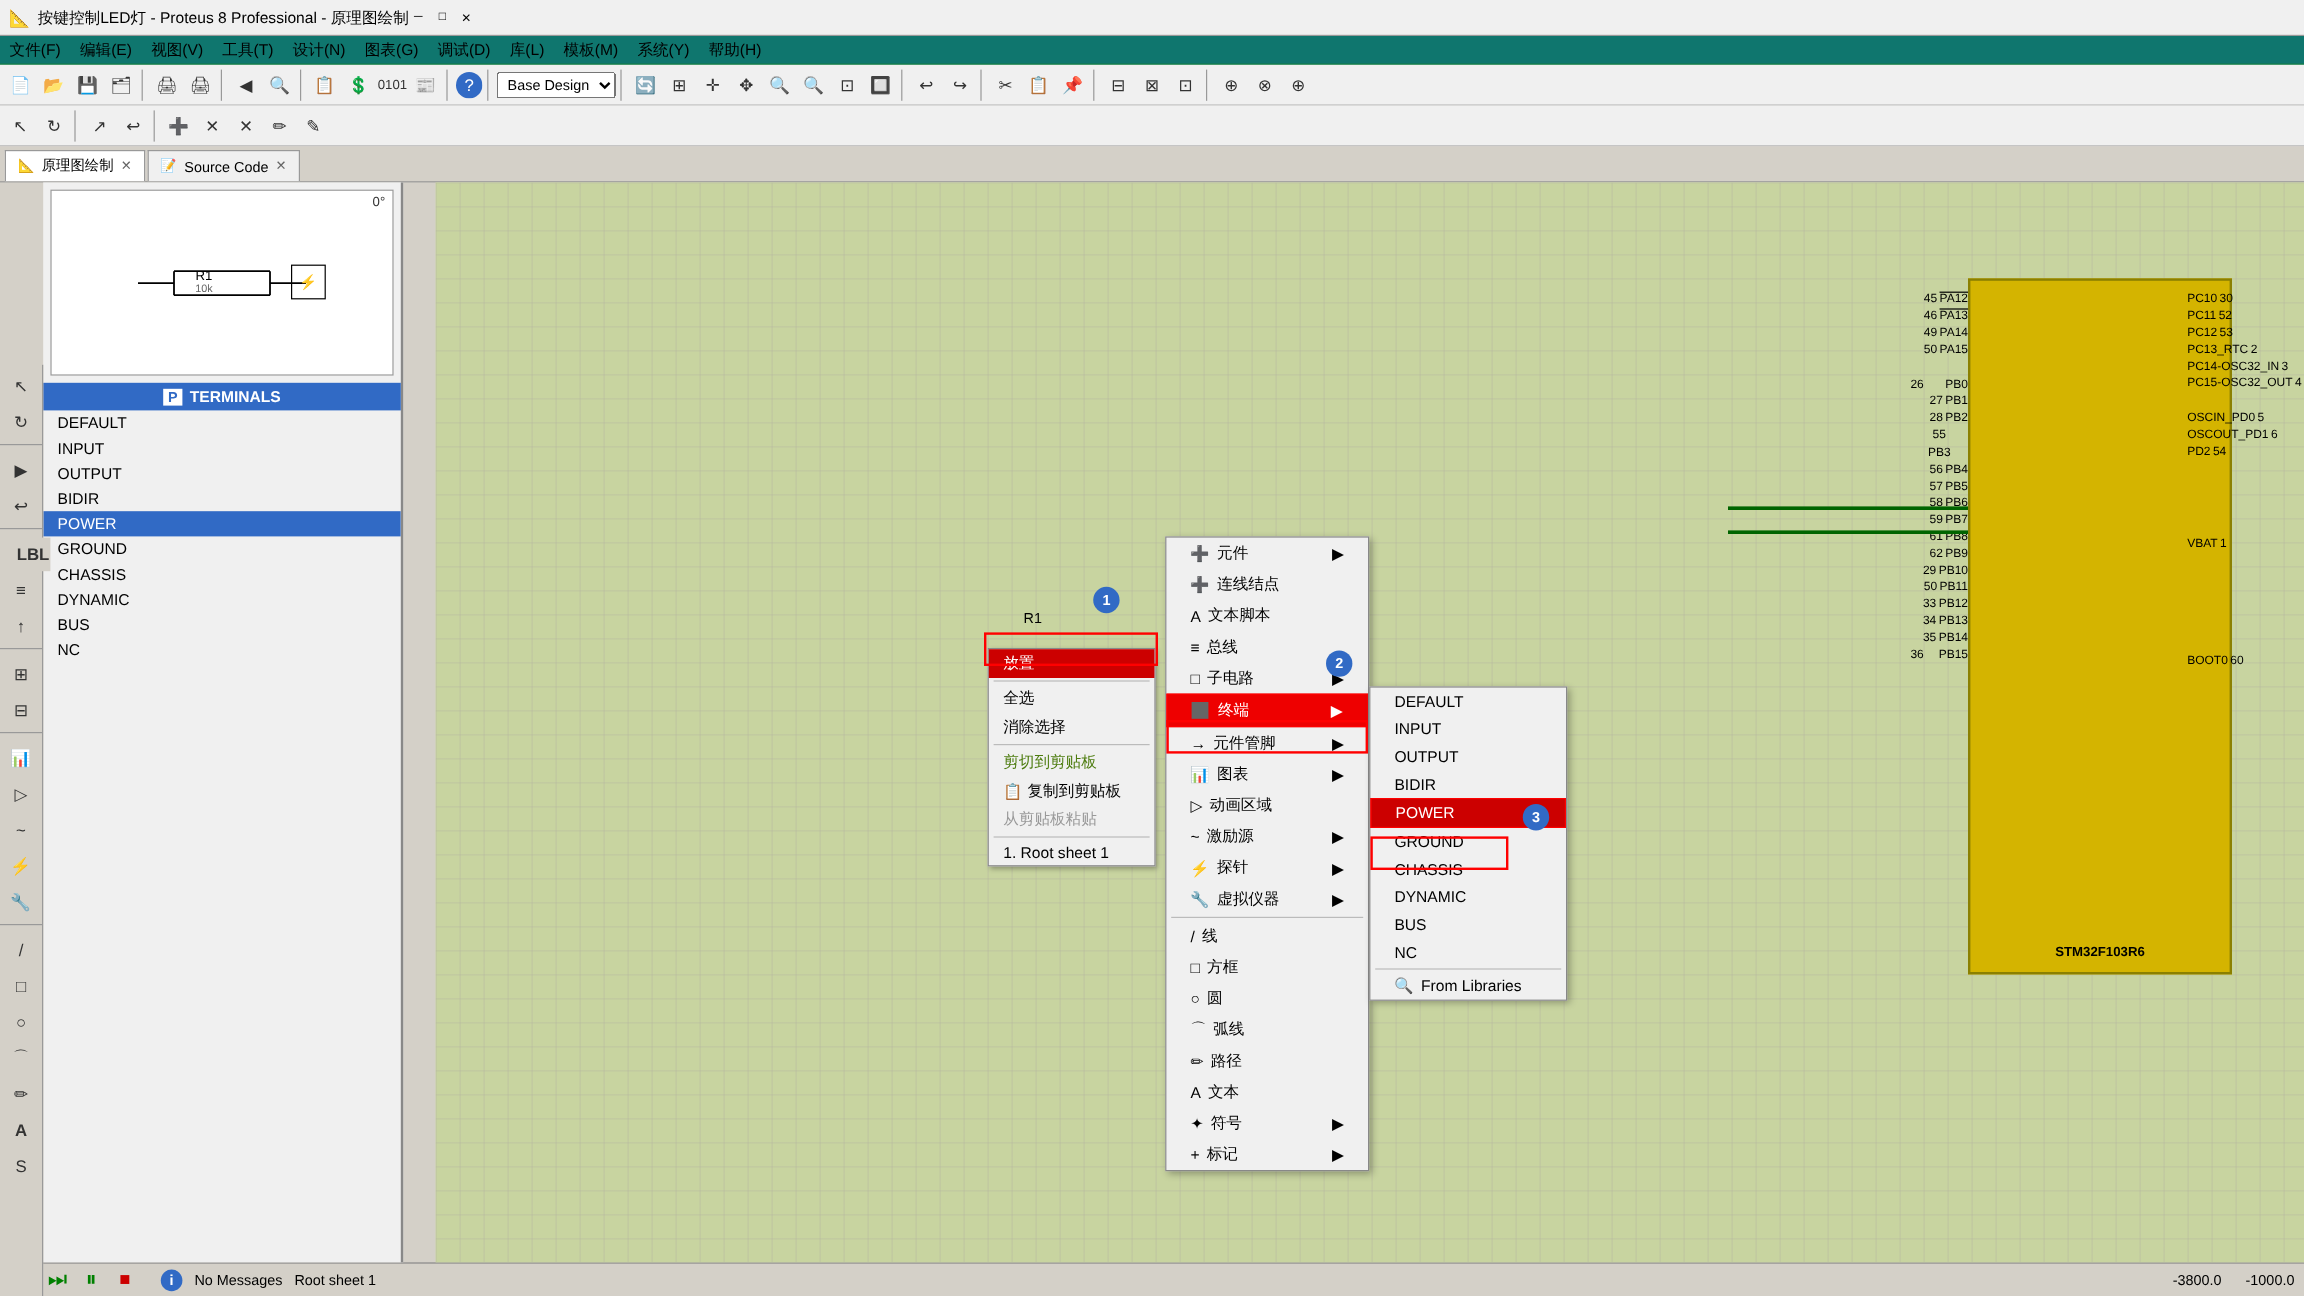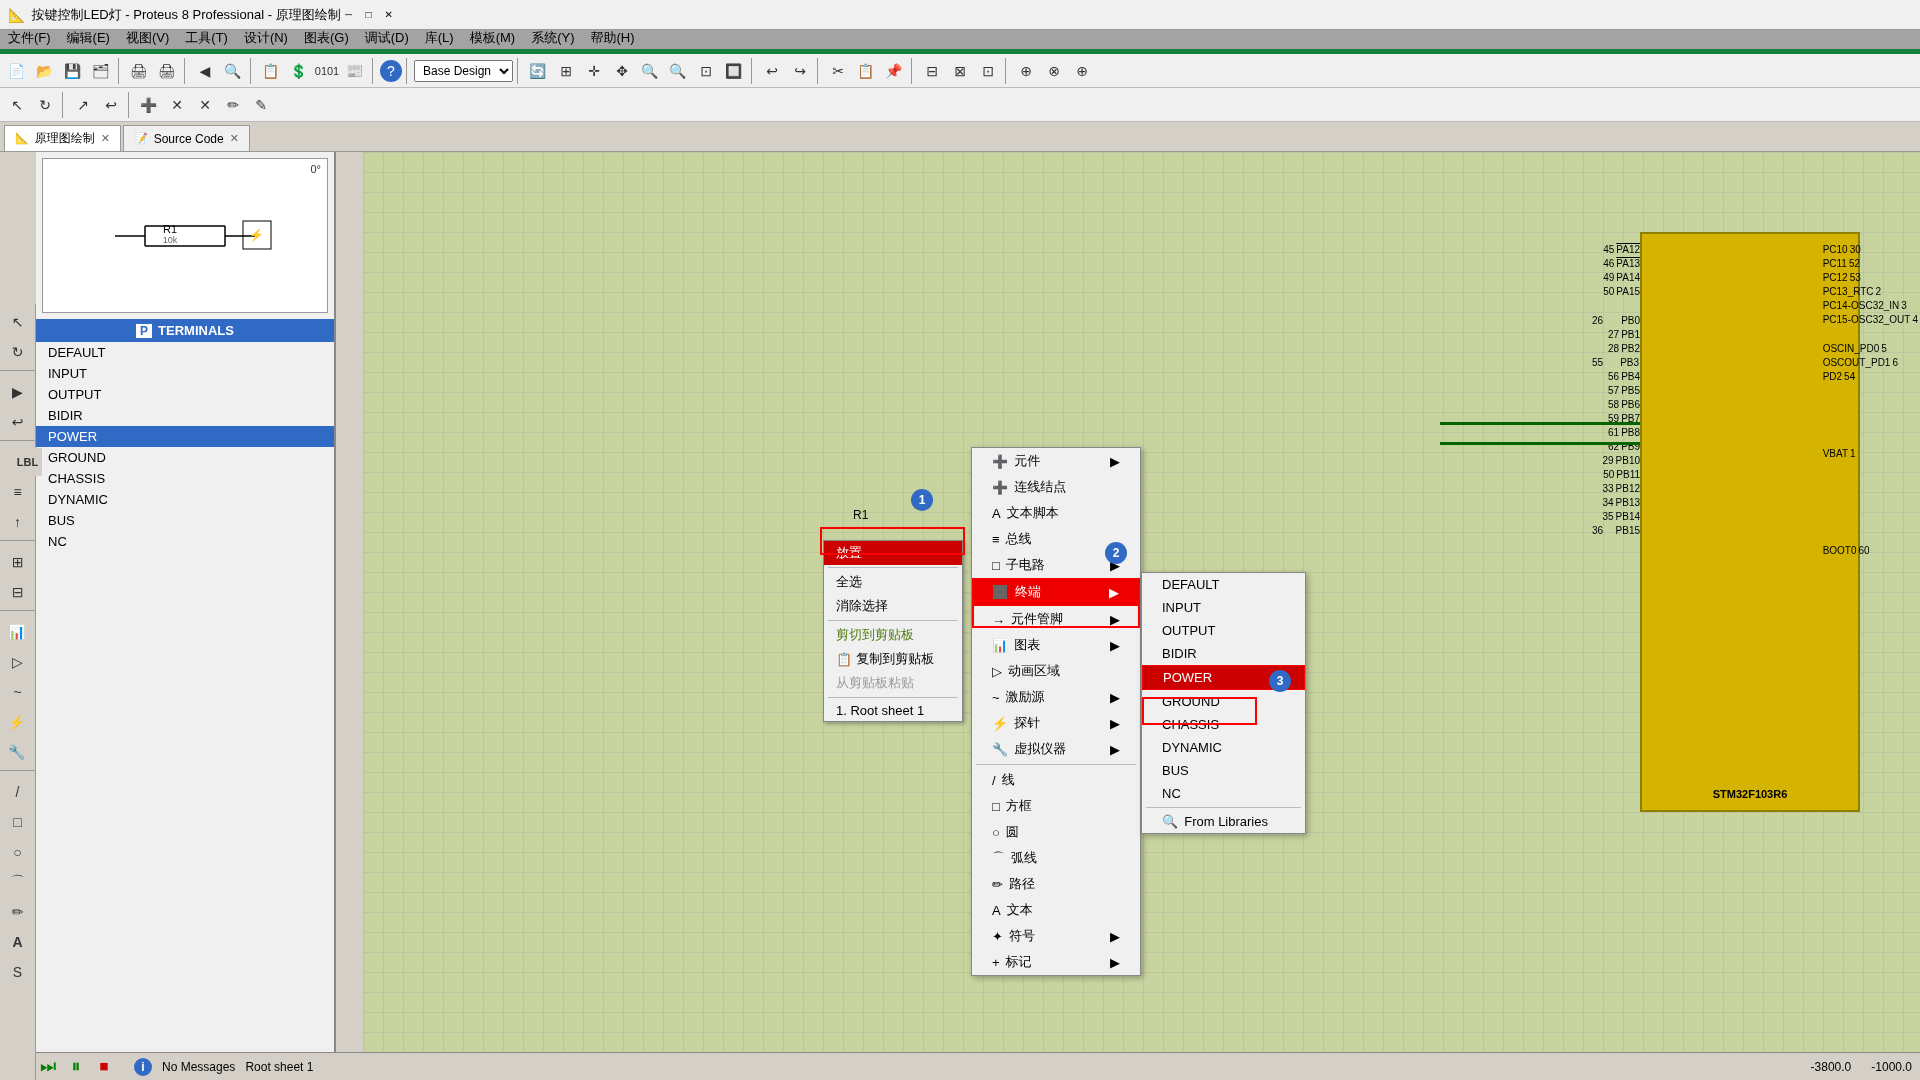--- a/index.html
+++ b/index.html
@@ -4,21 +4,21 @@
   <style>
     * { margin: 0; padding: 0; box-sizing: border-box; }
     body { width: 1920px; height: 1080px; overflow: hidden; font-family: 'SimSun', 'Microsoft YaHei', sans-serif; font-size: 13px; background: #d4d0c8; user-select: none; }
 
     
     #titlebar { height: 30px; background: #f0f0f0; display: flex; align-items: center; padding: 0 8px; border-bottom: 1px solid #999; font-size: 13px; color: #000; }
     #titlebar .win-btns { display: flex; gap: 4px; }
     #titlebar .win-btn { width: 16px; height: 16px; font-size: 10px; display: flex; align-items: center; justify-content: center; cursor: pointer; }
 
     
-    #menubar { height: 24px; background: #a3a3a3; display: flex; align-items: flex-end; border-bottom: 5px solid #15803d; }
+    #menubar { height: 24px; background: #0f766e; display: flex; align-items: center; border-bottom: 1px solid #15803d; }
     .menu-item { padding: 2px 8px; cursor: pointer; font-size: 13px; color: #000; }
 
     
     .toolbar { height: 34px; background: #f0f0f0; border-bottom: 1px solid #bbb; display: flex; align-items: center; padding: 0 4px; gap: 2px; }
     .tb-btn { width: 26px; height: 26px; display: flex; align-items: center; justify-content: center; cursor: pointer; background: #f0f0f0; border: 1px solid transparent; font-size: 14px; color: #333; }
     .tb-sep { width: 4px; height: 26px; border-left: 1px solid #999; margin: 0 2px; }
 
     
     #tabbar { height: 30px; background: #d4d0c8; display: flex; align-items: flex-end; border-bottom: 1px solid #999; padding-left: 4px; }
     .tab { height: 26px; padding: 0 10px; display: flex; align-items: center; gap: 6px; background: #f0f0f0; border: 1px solid #999; border-bottom: none; font-size: 12px; cursor: pointer; margin-right: 2px; }
@@ -184,21 +184,21 @@
 
 <div id="main" style="position:relative; display:flex; height:calc(1080px - 30px - 24px - 34px - 34px - 30px - 28px);">
 
   <div id="left-tools">
     <div class="lt-btn">↖</div>
     <div class="lt-btn">↻</div>
     <div style="height:4px; width:100%; border-top:1px solid #999; margin:2px 0;"></div>
     <div class="lt-btn">▶</div>
     <div class="lt-btn">↩</div>
     <div style="height:4px; width:100%; border-top:1px solid #999; margin:2px 0;"></div>
-    <div class="lt-btn" style="font-size:11px; font-weight:bold;margin-left:20px;">LBL</div>
+    <div class="lt-btn" style="font-size:14px; font-weight:bold;margin-left:20px;">LBL</div>
     <div class="lt-btn">≡</div>
     <div class="lt-btn">↑</div>
     <div style="height:4px; width:100%; border-top:1px solid #999; margin:2px 0;"></div>
     <div class="lt-btn">⊞</div>
     <div class="lt-btn">⊟</div>
     <div style="height:4px; width:100%; border-top:1px solid #999; margin:2px 0;"></div>
     <div class="lt-btn">📊</div>
     <div class="lt-btn">▷</div>
     <div class="lt-btn">~</div>
     <div class="lt-btn">⚡</div>
@@ -281,21 +281,21 @@
             <span>PB0</span>
           </div>
         <div style="display:flex; align-items:center; gap:2px; justify-content:flex-end;">
             <span>27</span>
             <span>PB1</span>
           </div>
         <div style="display:flex; align-items:center; gap:2px; justify-content:flex-end;">
             <span>28</span>
             <span>PB2</span>
           </div>
-        <div style="display:flex; align-items:center; gap:17px; justify-content:flex-start;">
+        <div style="display:flex; align-items:center; gap:4px; justify-content:space-between;flex-direction:column;">
             <span>55</span>
             <span>PB3</span>
           </div>
         <div style="display:flex; align-items:center; gap:2px; justify-content:flex-end;">
             <span>56</span>
             <span>PB4</span>
           </div>
         <div style="display:flex; align-items:center; gap:2px; justify-content:flex-end;">
             <span>57</span>
             <span>PB5</span>

